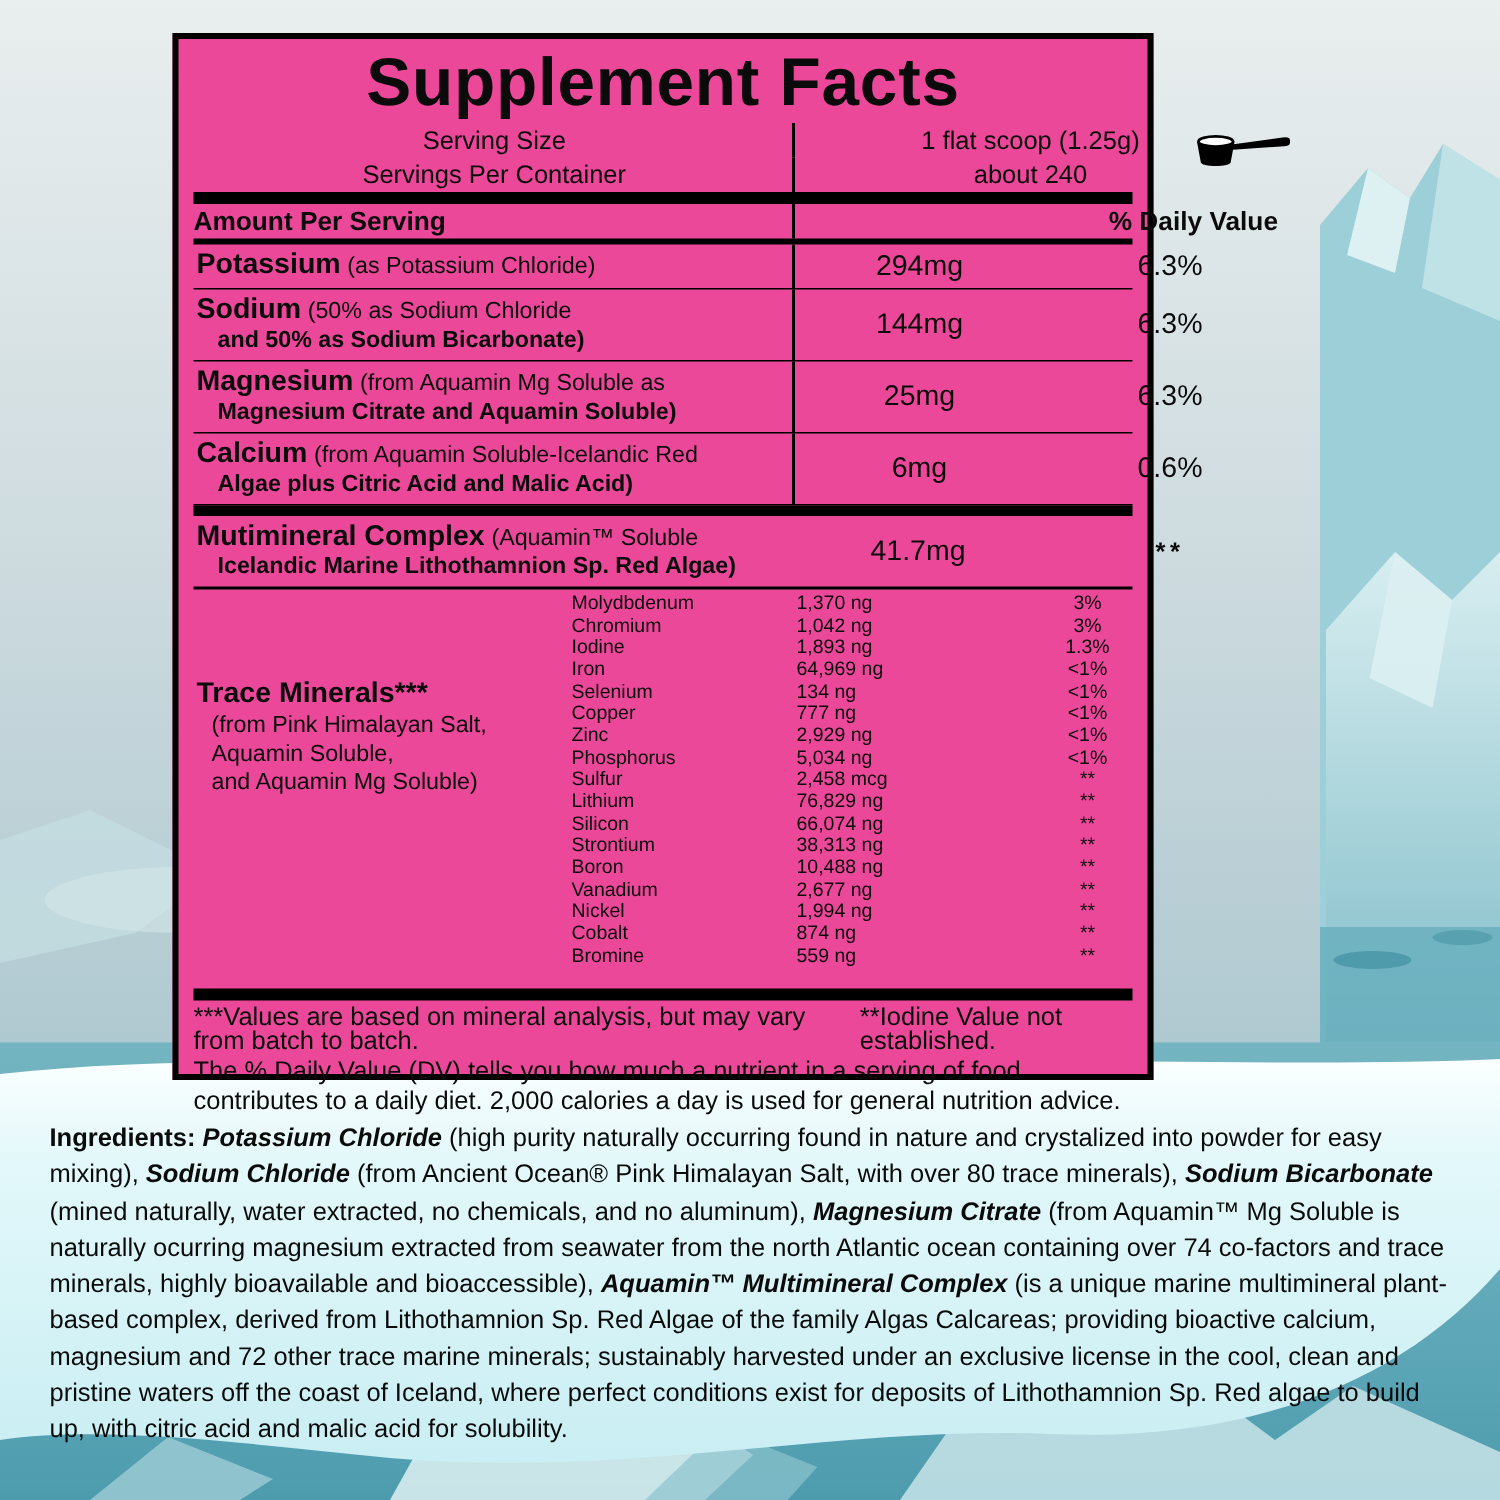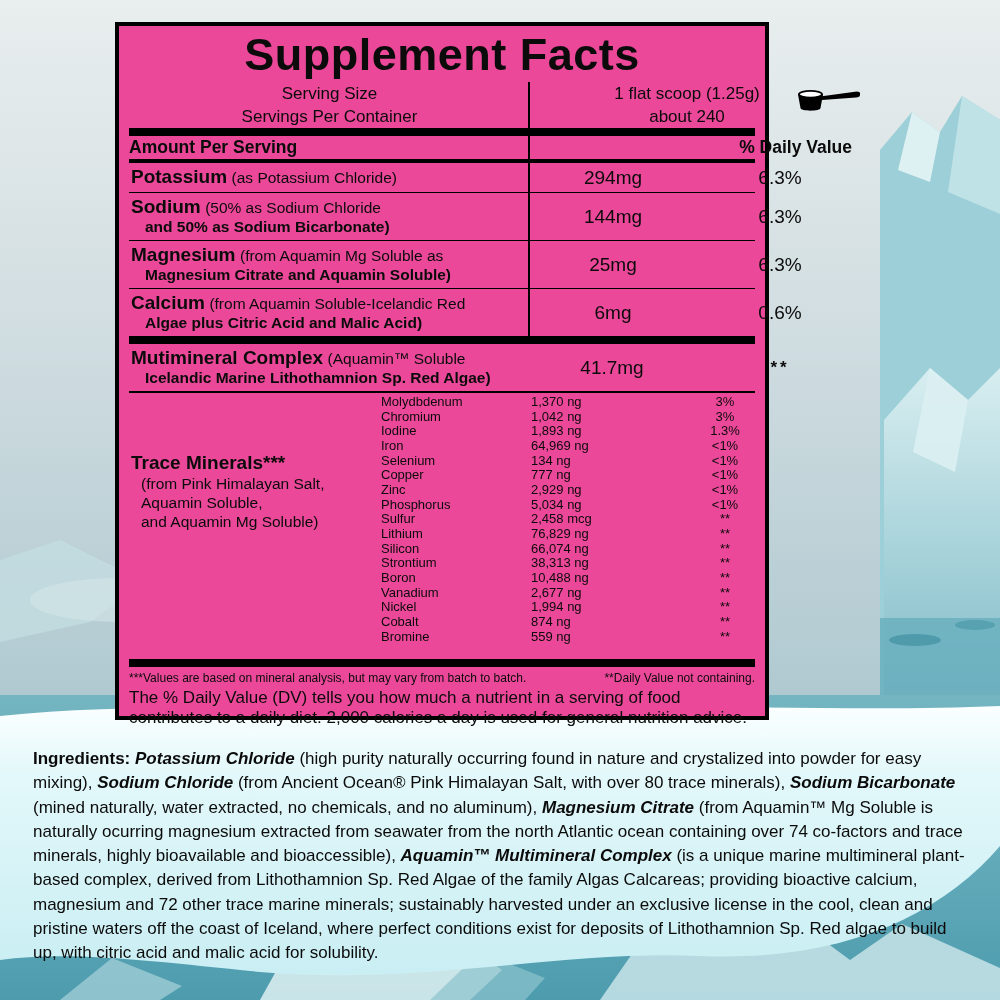--- a/index.html
+++ b/index.html
@@ -37,21 +37,21 @@
 
   .trace{display:flex;height:266px;}
   .trace-left{width:252px;box-sizing:border-box;padding:58px 0 0 2px;}
   .trace-h{font-weight:bold;font-size:19px;line-height:23px;}
   .trace-sub{font-size:15.5px;line-height:19px;padding-left:10px;}
   .trace-right{flex:1;padding-top:2px;}
   .t-row{display:grid;grid-template-columns:150px 118px 1fr;font-size:13px;line-height:14.66px;}
   .t-amt{}
   .t-dv{text-align:center;padding-left:46px;}
 
-  .fn1{display:flex;justify-content:space-between;font-size:12px;padding-top:3px;line-height:16px;align-items:flex-end;}
+  .fn1{display:flex;justify-content:space-between;font-size:17px;padding-top:3px;line-height:16px;align-items:flex-end;}
   .fn2{font-size:17px;line-height:20px;padding-top:2px;}
 
   
   .ingredients{position:absolute;left:33px;top:730px;width:934px;z-index:2;
                font-size:17px;line-height:24.3px;text-align:left;}
   .seg.b{font-weight:bold;}
   .seg.bi{font-weight:bold;font-style:italic;}
 </style>
 </head>
 <body>
@@ -292,20 +292,20 @@
             <div class="t-dv">**</div>
           </div>
 
       </div>
     </div>
 
     <div class="bar-lg"></div>
 
     <div class="fn1">
       <span>***Values are based on mineral analysis, but may vary from batch to batch.</span>
-      <span>**Daily Value not containing.</span>
+      <span>**Iodine Value not established.</span>
     </div>
     <div class="fn2">The % Daily Value (DV) tells you how much a nutrient in a serving of food contributes to a daily diet. 2,000 calories a day is used for general nutrition advice.</div>
   </div>
 
   <p class="ingredients"><span class="seg b">Ingredients: </span><span class="seg bi">Potassium Chloride</span><span class="seg r"> (high purity naturally occurring found in nature and crystalized into powder for easy mixing), </span><span class="seg bi">Sodium Chloride</span><span class="seg r"> (from Ancient Ocean® Pink Himalayan Salt, with over 80 trace minerals), </span><span class="seg bi">Sodium Bicarbonate</span><span class="seg r"> (mined naturally, water extracted, no chemicals, and no aluminum), </span><span class="seg bi">Magnesium Citrate</span><span class="seg r"> (from Aquamin™ Mg Soluble is naturally ocurring magnesium extracted from seawater from the north Atlantic ocean containing over 74 co-factors and trace minerals, highly bioavailable and bioaccessible), </span><span class="seg bi">Aquamin™ Multimineral Complex</span><span class="seg r"> (is a unique marine multimineral plant-based complex, derived from Lithothamnion Sp. Red Algae of the family Algas Calcareas; providing bioactive calcium, magnesium and 72 other trace marine minerals; sustainably harvested under an exclusive license in the cool, clean and pristine waters off the coast of Iceland, where perfect conditions exist for deposits of Lithothamnion Sp. Red algae to build up, with citric acid and malic acid for solubility.</span></p>
 
 </div>
 
 </body></html>

